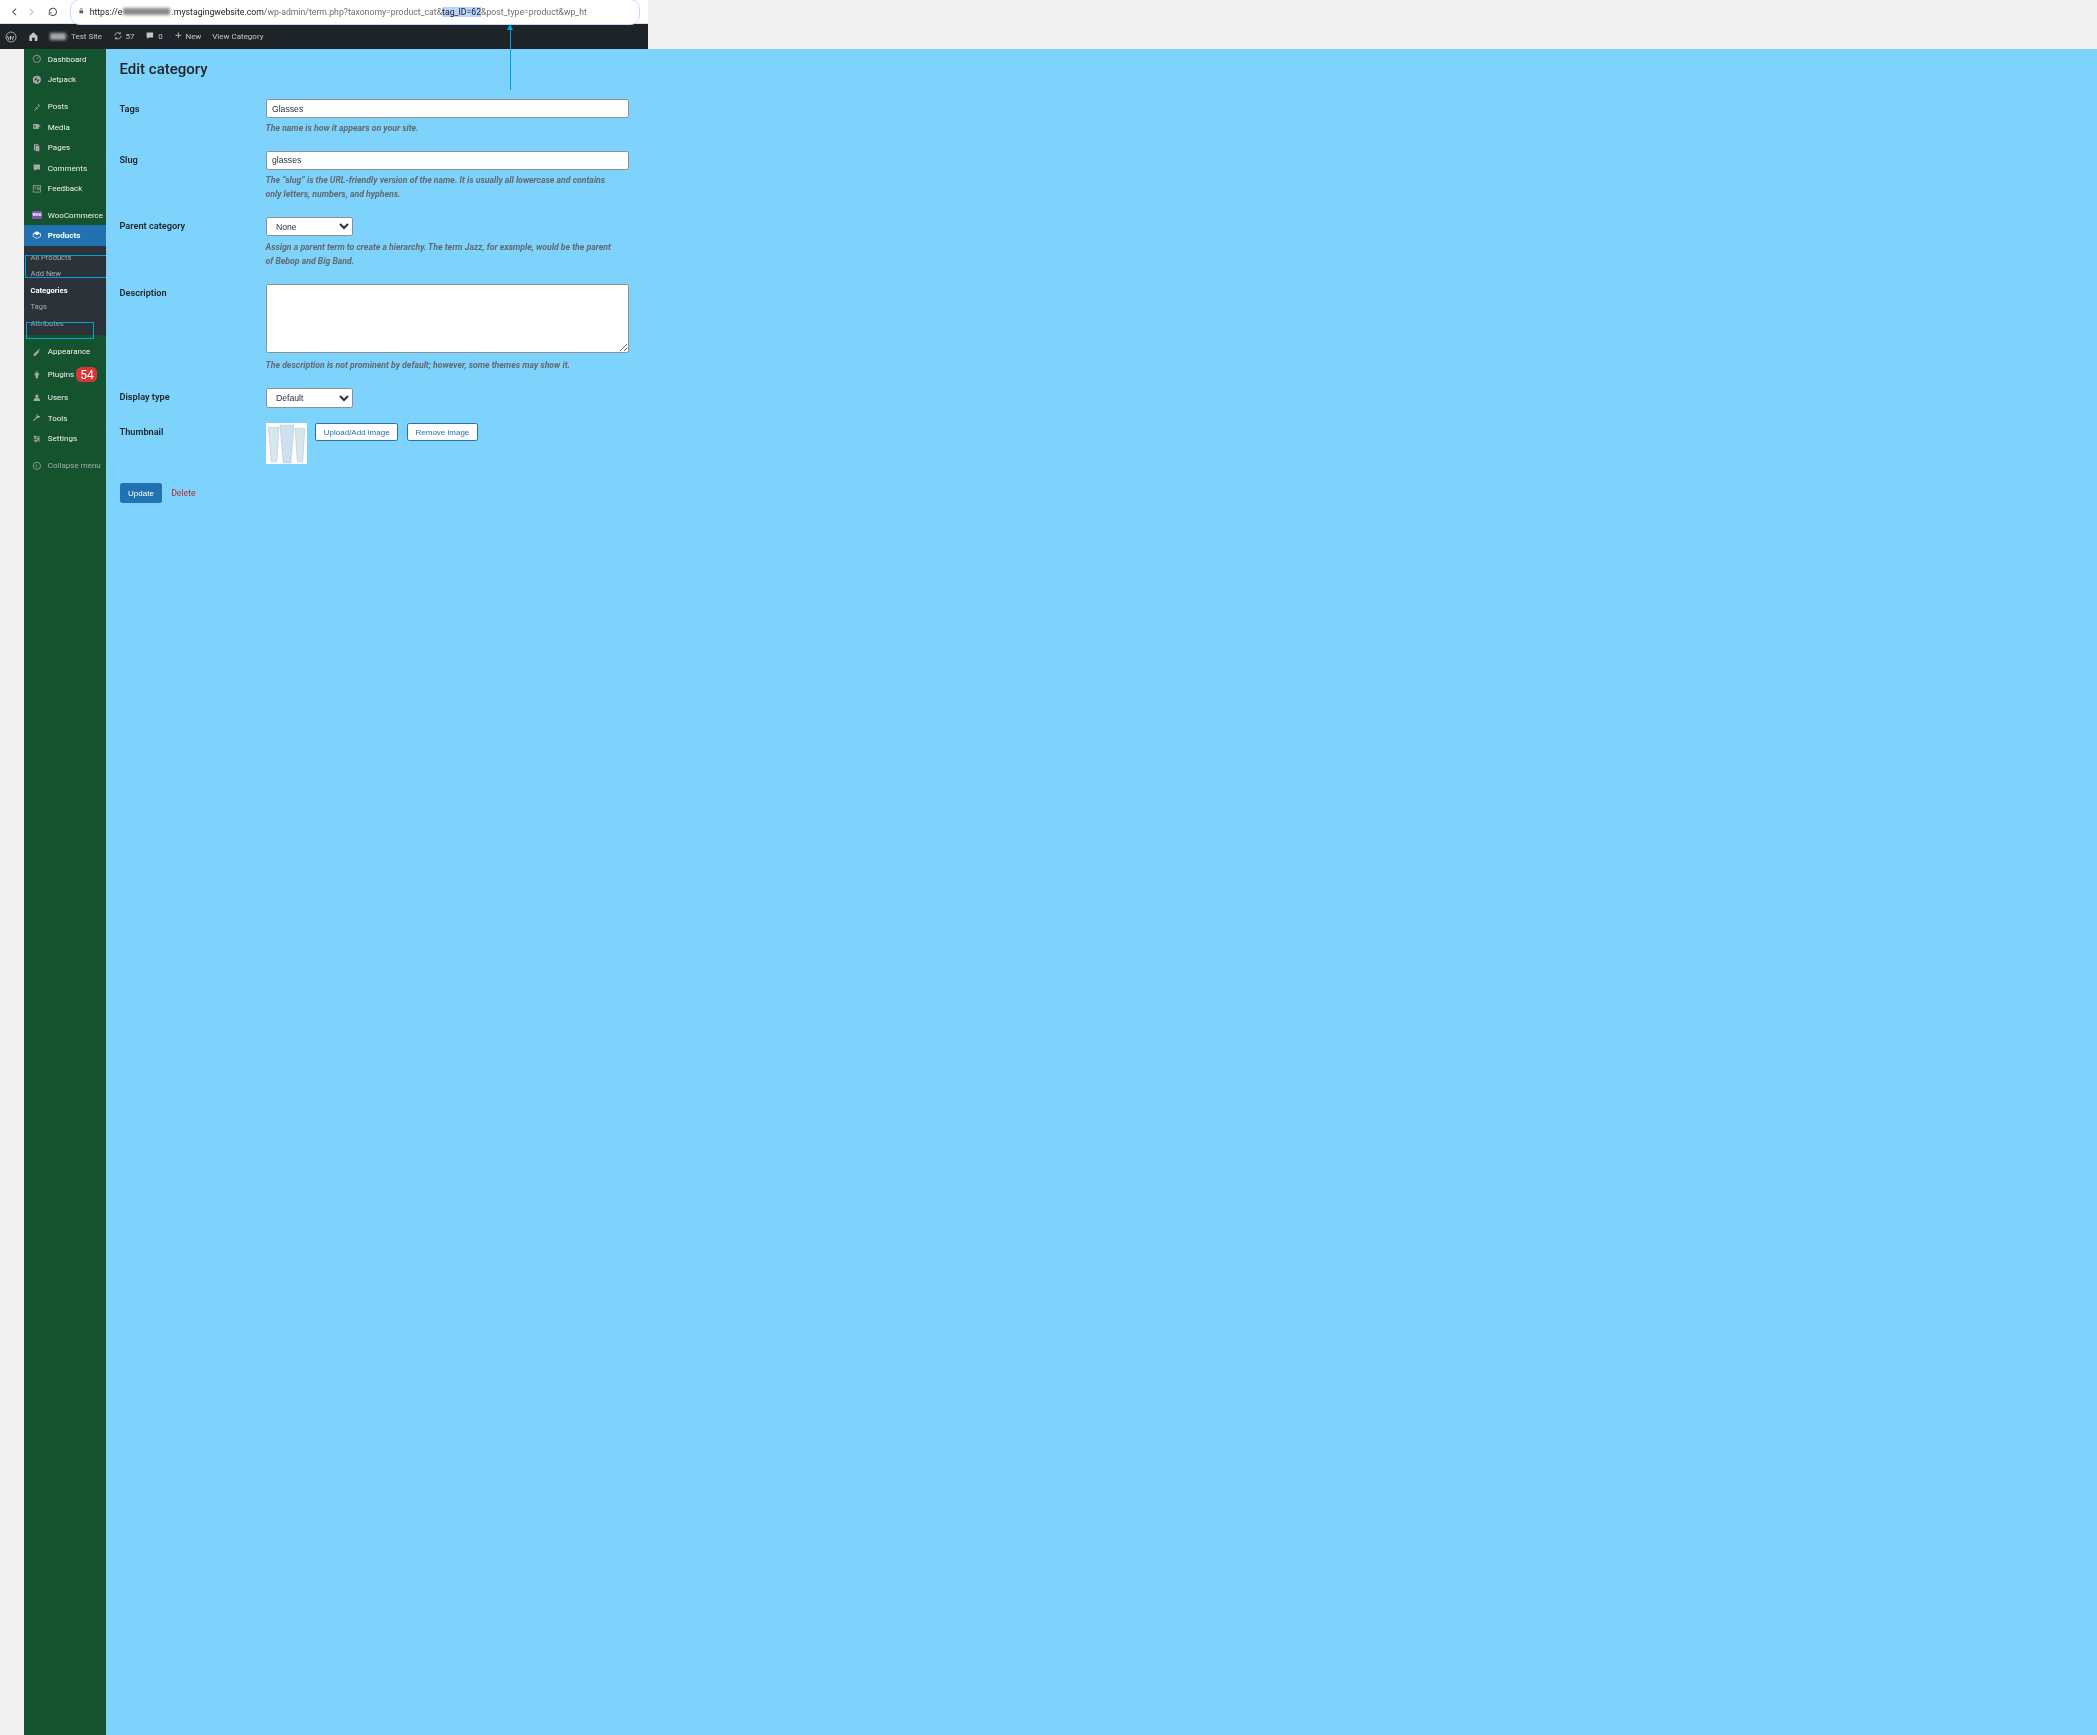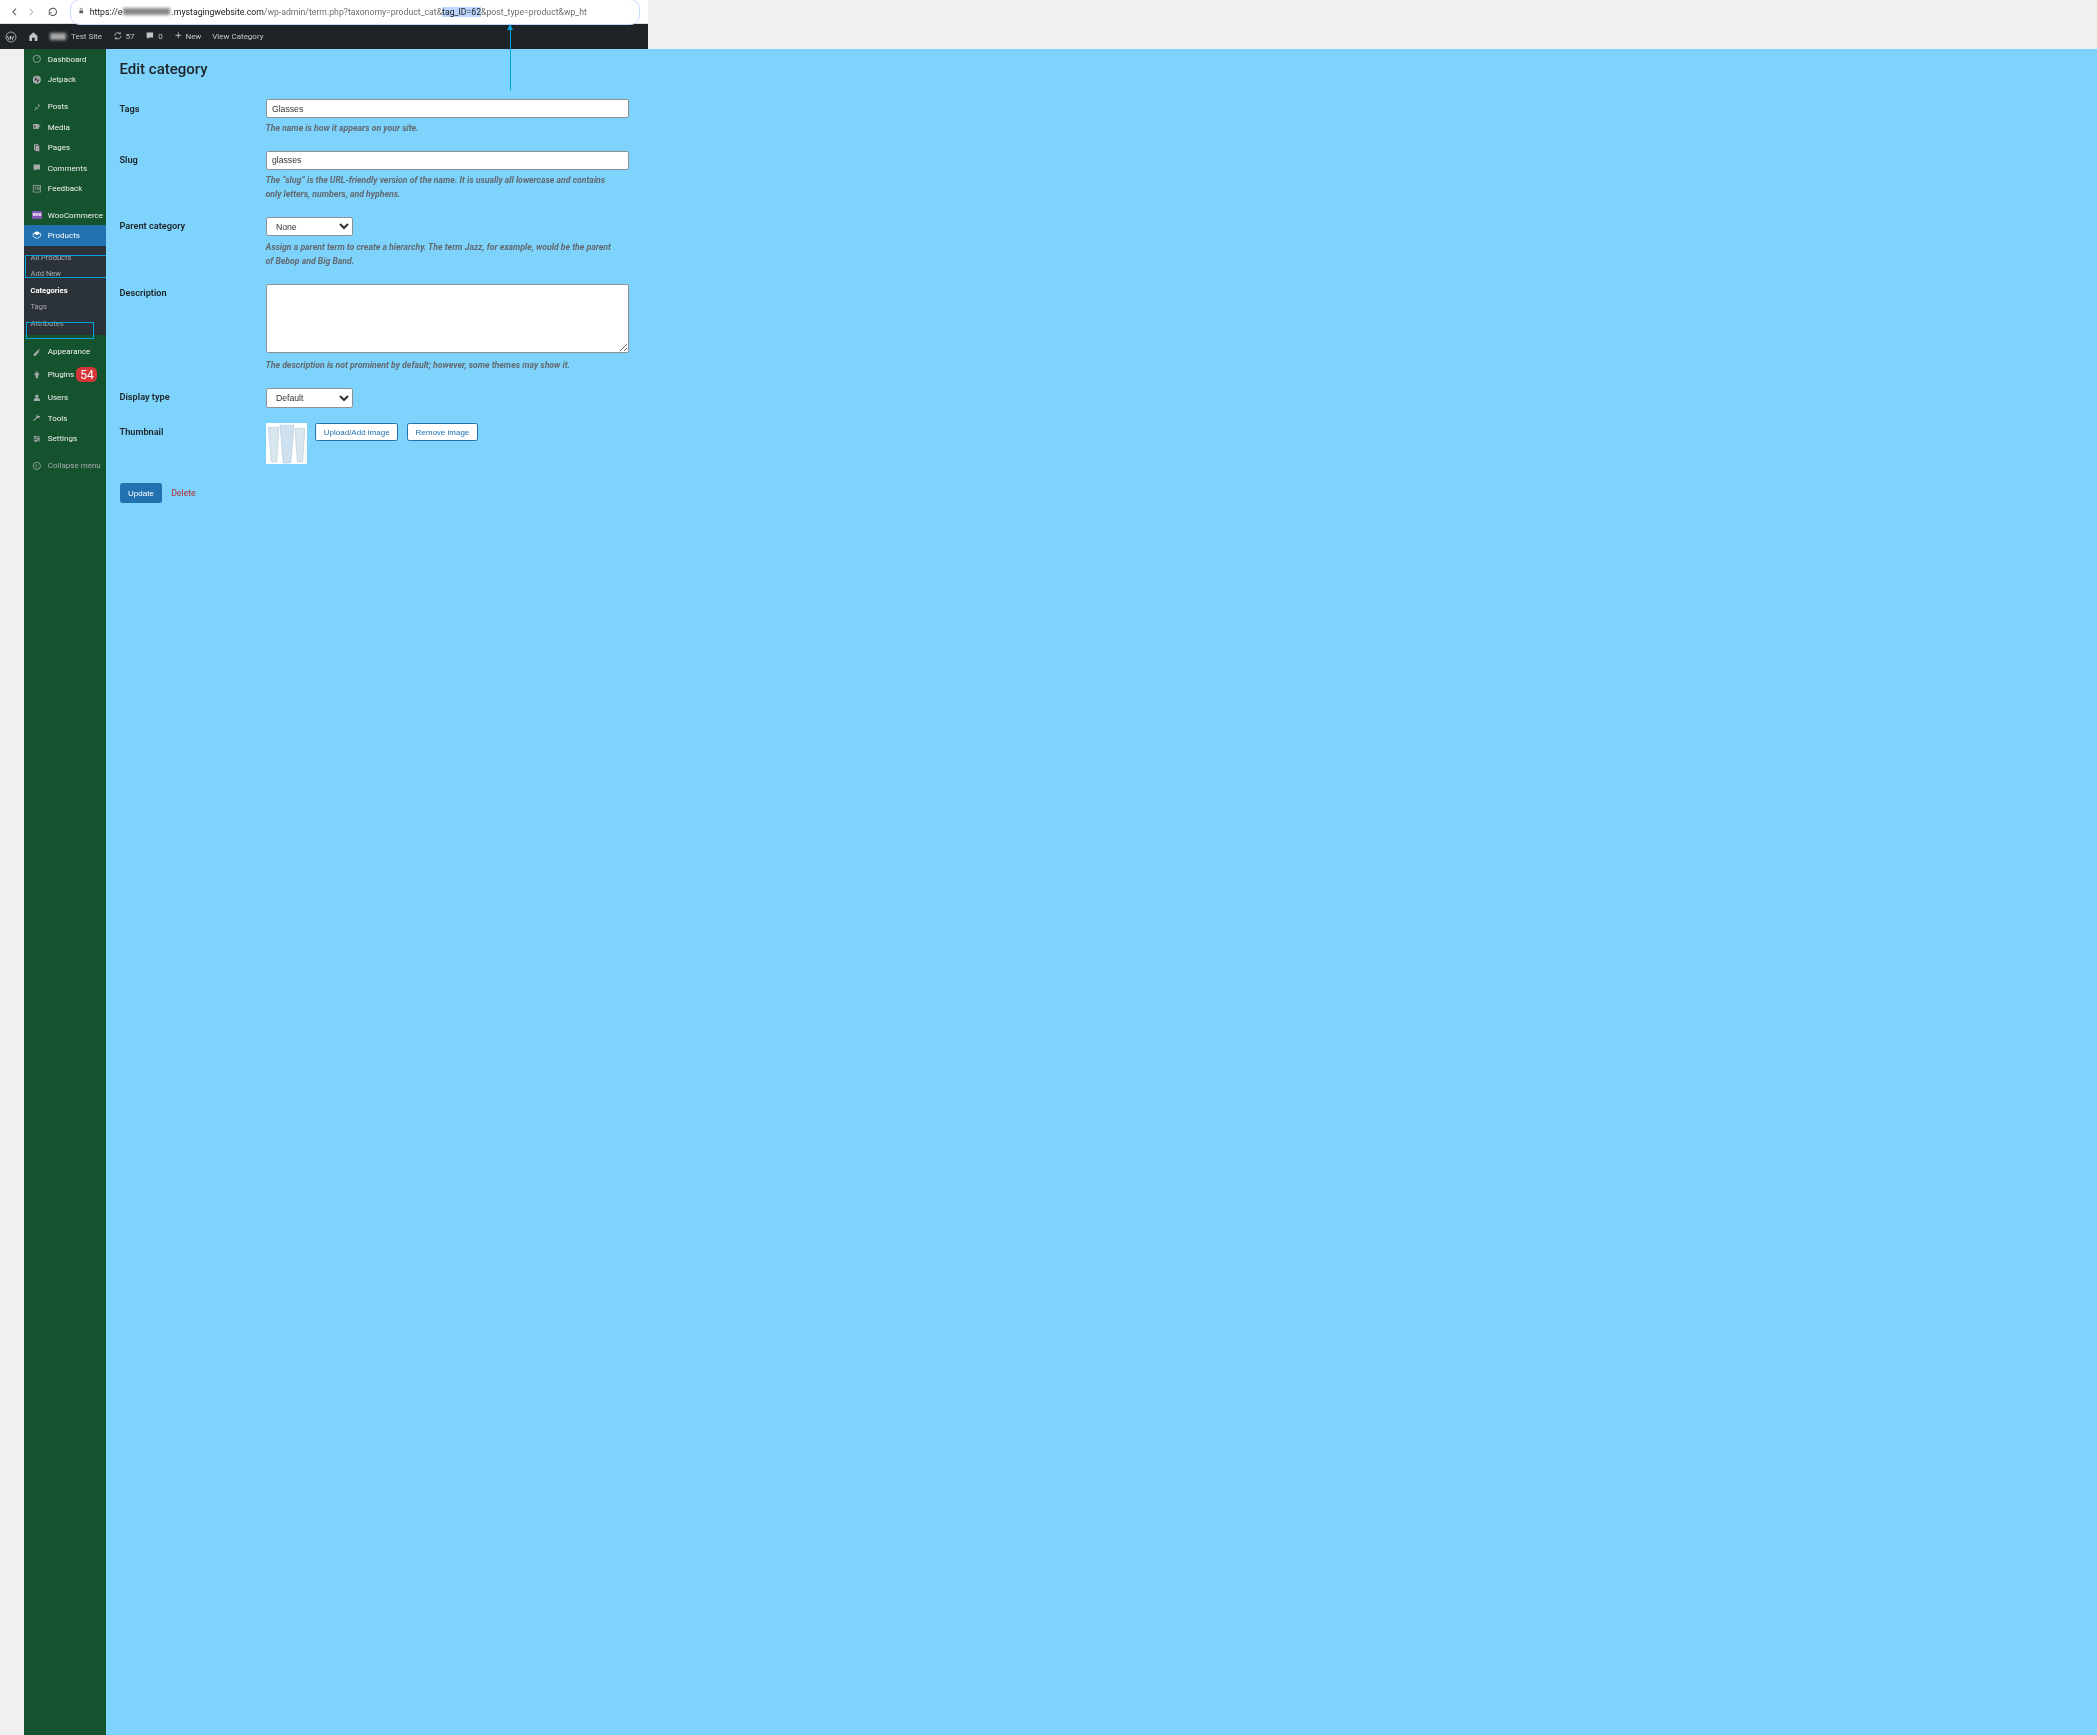--- a/index.html
+++ b/index.html
@@ -98,21 +98,21 @@
     align-items: center;
     padding: 5.4px 6.5px;
     color: #f0f0f1;
     font-size: 8px;
     position: relative;
   }
   .menu-item .mi-icon { width: 13px; margin-right: 4.3px; color:#a7aaad; display:flex; align-items:center; justify-content:center;}
   .menu-item.current {
     background: #2271b1;
     color: #fff;
-    font-weight: 400;
+    font-weight: 700;
   }
   .menu-item.current .mi-icon { color: #fff; }
   .menu-item.current::after {
     content: "";
     position: absolute;
     right: 0; top: 50%;
     transform: translateY(-50%);
     border-top: 4.3px solid transparent;
     border-bottom: 4.3px solid transparent;
     border-right: 4.3px solid #f0f0f1;

